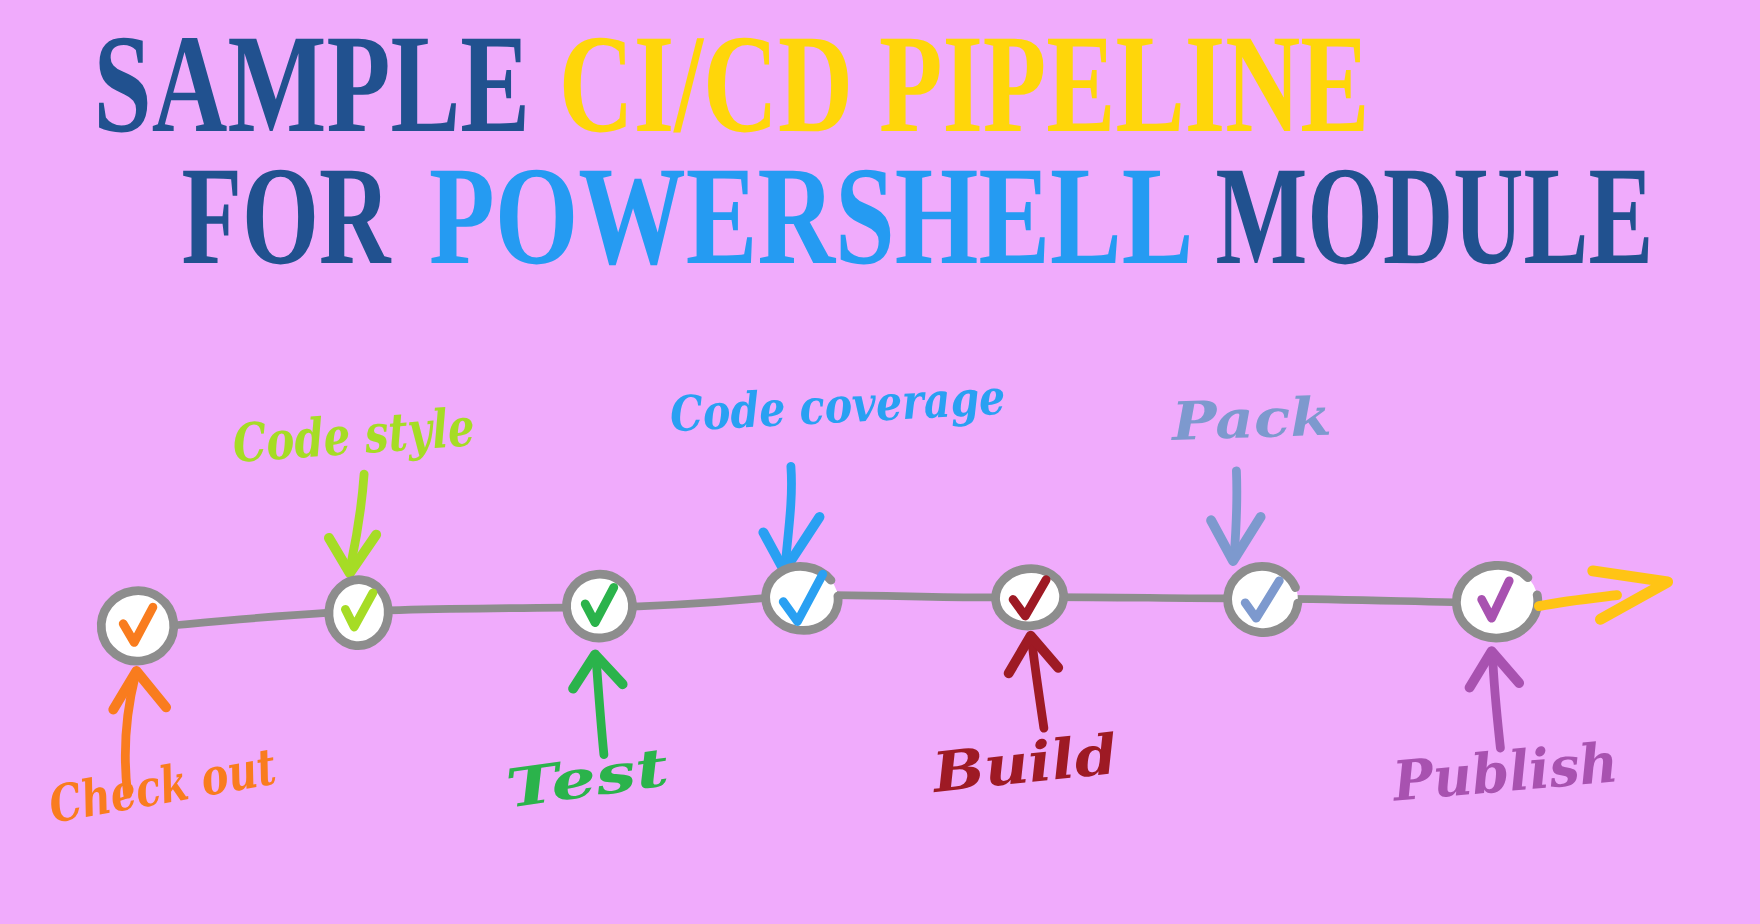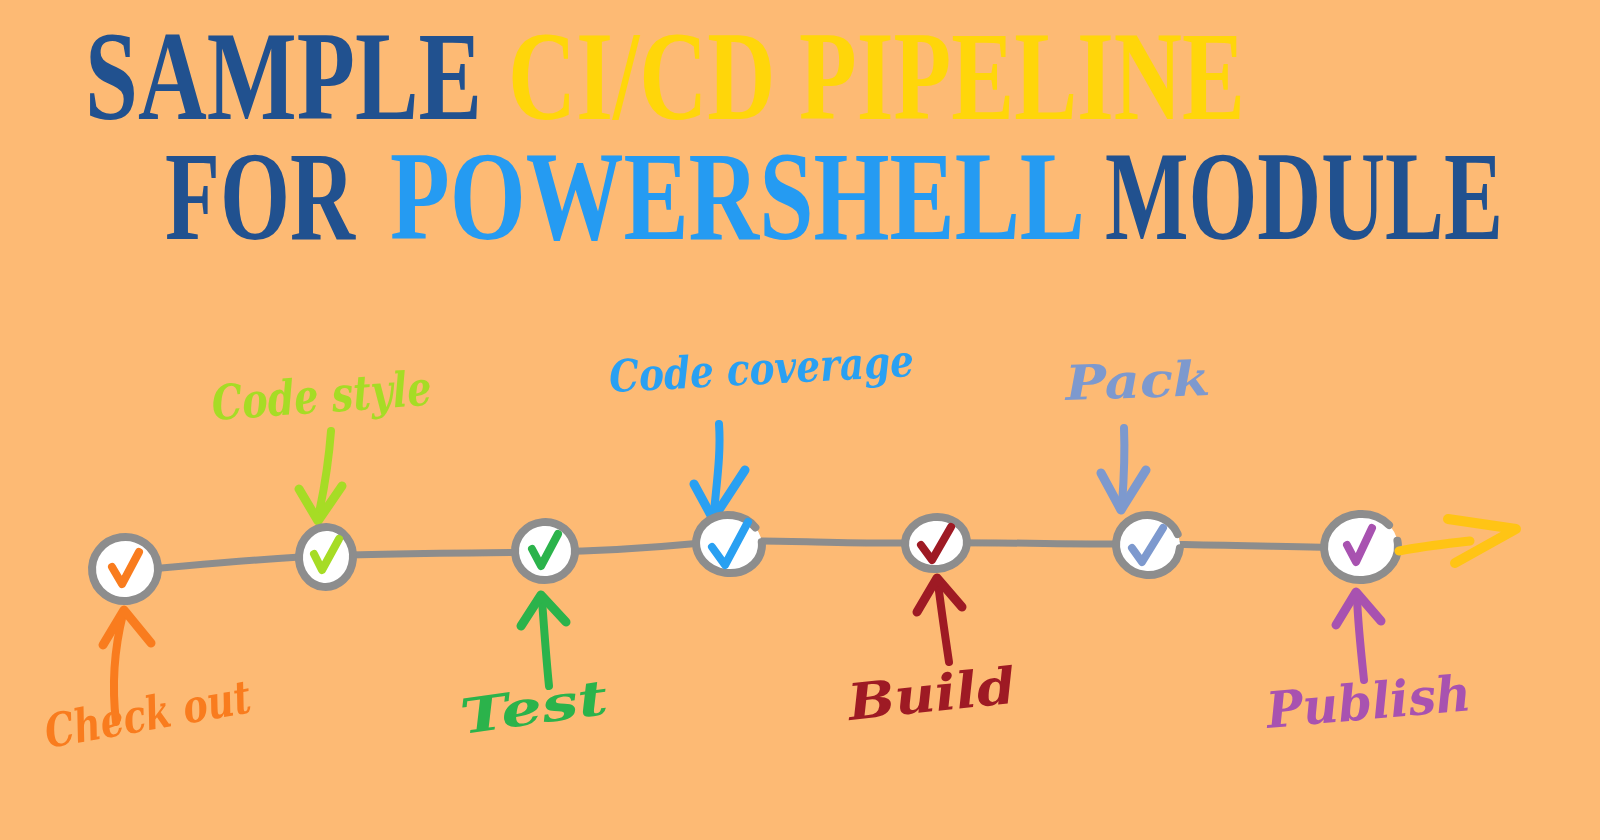--- a/index.html
+++ b/index.html
@@ -1,16 +1,16 @@
 <!DOCTYPE html>
 <html><head>
 <meta charset="utf-8">
 <style>
   html,body{margin:0;padding:0;background:#ffffff;}
-  .stage{width:1600px;height:840px;position:relative;overflow:hidden;background:#fdba74;}
+  .stage{width:1600px;height:840px;position:relative;overflow:hidden;background:#f0abfc;}
   svg{display:block;}
   .title-txt{font-family:"Liberation Serif",serif;font-weight:700;font-size:128px;}
   .hand{font-family:"DejaVu Serif",serif;font-style:italic;font-weight:700;}
   .sketch{fill:none;stroke-linecap:round;stroke-linejoin:round;}
   .node{fill:#ffffff;}
 </style>
 </head>
 <body>
 
 <div class="stage">

